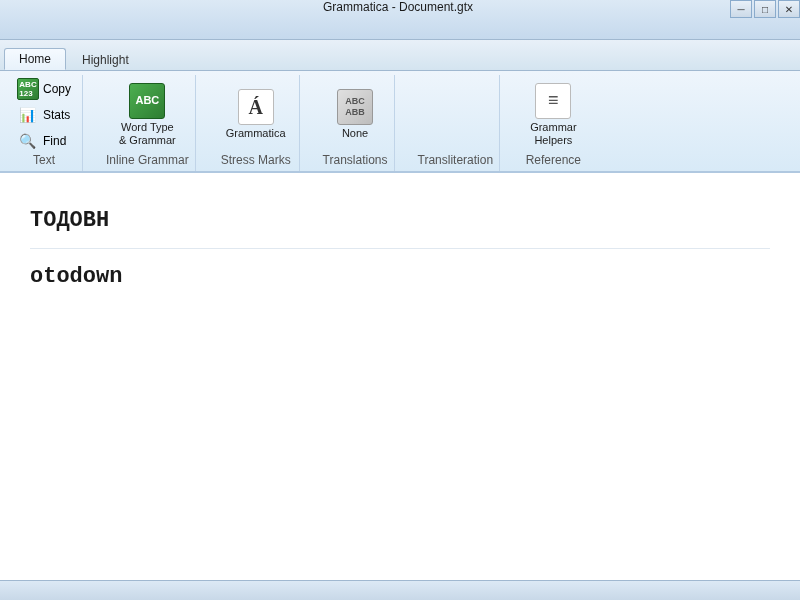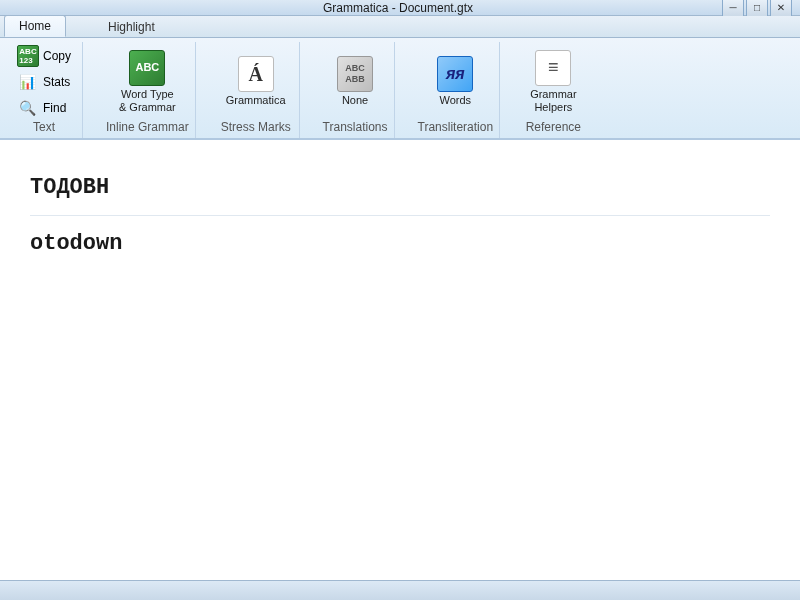--- a/index.html
+++ b/index.html
@@ -11,25 +11,24 @@
       width: 800px;
       height: 600px;
       overflow: hidden;
       display: flex;
       flex-direction: column;
     }
 
     
     .title-bar {
       background: linear-gradient(to bottom, #dce9f5, #c5d9ed);
-      height: 16px;
-      display: flex;
-      align-items: center;
+      height: 40px;
+      display: flex;
       justify-content: space-between;
-      padding: 0 8px;
+      padding: 0 0;
       border-bottom: 1px solid #a0b8d0;
     }
 
     .title-bar-text {
       flex: 1;
       text-align: center;
       font-size: 12px;
       color: #1a1a1a;
     }
 
@@ -47,26 +46,25 @@
       align-items: center;
       justify-content: center;
       font-size: 10px;
       cursor: pointer;
       color: #333;
     }
 
     
     .tab-bar {
       background: linear-gradient(to bottom, #e8f0f8, #d4e4f0);
-      height: 22px;
+      height: 31px;
       display: flex;
       align-items: flex-end;
       padding: 0 4px;
       border-bottom: 1px solid #a0b8d0;
-      gap: 26px;
     }
 
     .tab {
       padding: 4px 14px;
       font-size: 12px;
       cursor: pointer;
       border: 1px solid transparent;
       border-bottom: none;
       border-radius: 3px 3px 0 0;
       color: #333;
@@ -317,26 +315,20 @@
     <div class="ribbon-buttons">
       <div class="ribbon-btn">
         <div class="icon-box icon-box-gray" style="font-size:9px;font-weight:bold;text-align:center;line-height:1.3;">ABC<br>ABB</div>
         <span class="ribbon-btn-label">None</span>
       </div>
     </div>
     <div class="ribbon-label">Translations</div>
   </div>
 
   <div class="ribbon-group">
-    <div class="ribbon-buttons">
-      <div class="ribbon-btn">
-        <div class="icon-box icon-box-blue" style="font-size:16px;font-style:italic;">яя</div>
-        <span class="ribbon-btn-label">Words</span>
-      </div>
-    </div>
     <div class="ribbon-label">Transliteration</div>
   </div>
 
   <div class="ribbon-group">
     <div class="ribbon-buttons">
       <div class="ribbon-btn">
         <div class="icon-box icon-box-white" style="font-size:18px;color:#555;">≡</div>
         <span class="ribbon-btn-label">Grammar<br>Helpers</span>
       </div>
     </div>

